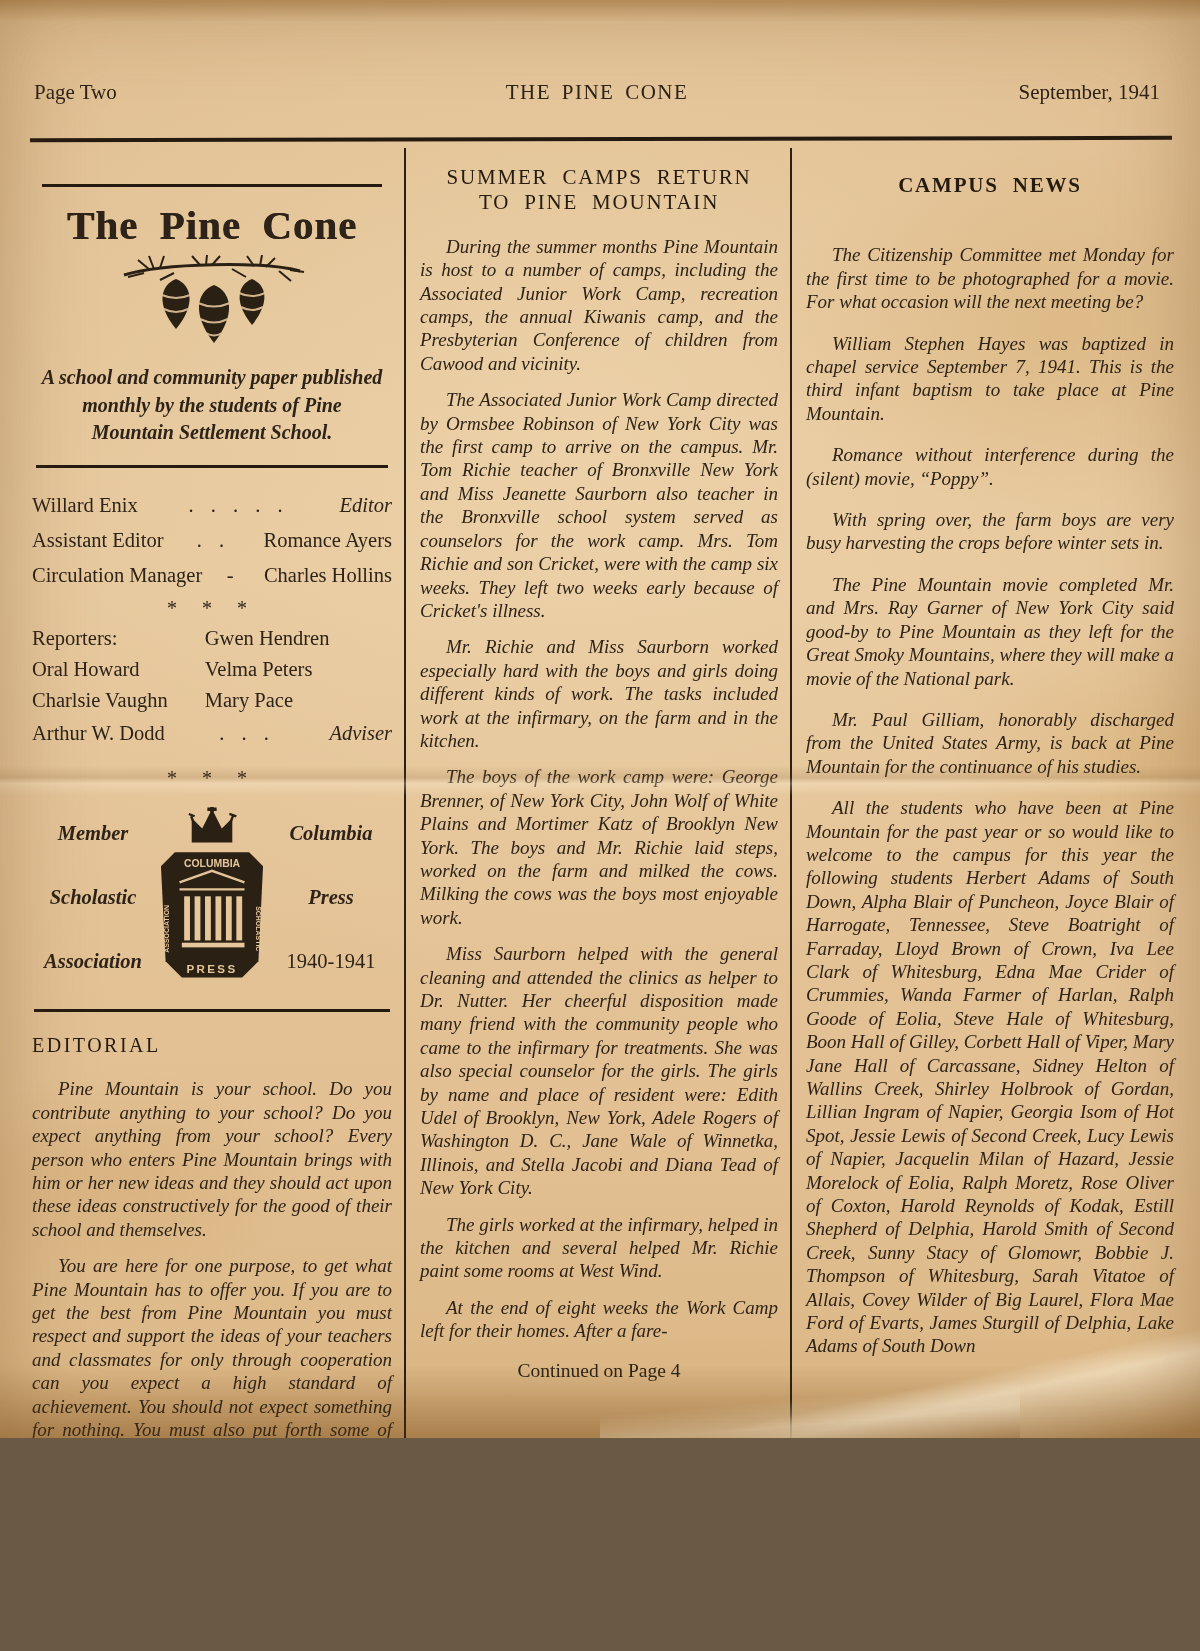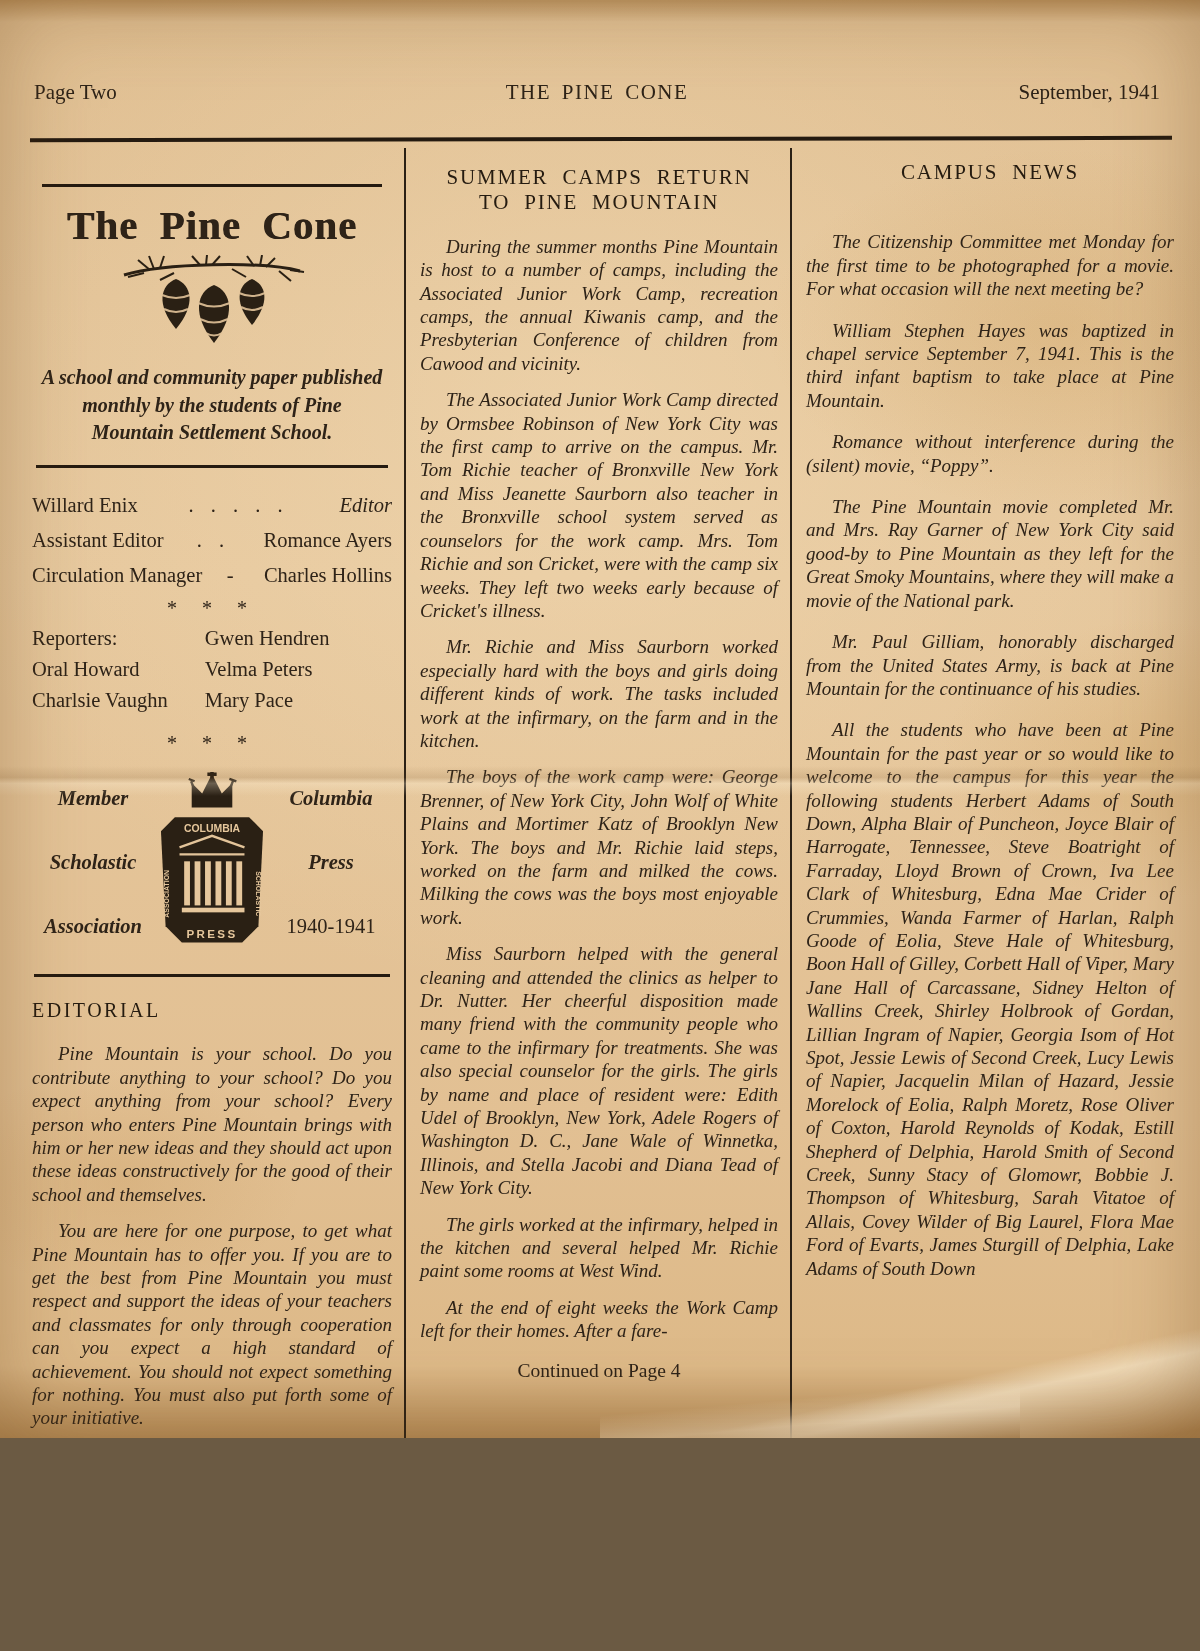--- a/index.html
+++ b/index.html
@@ -35,21 +35,21 @@
   .col2{left:420px;width:358px;}
   .col3{left:806px;width:368px;}
   .col3 p{margin-bottom:18px;}
   .vrule{position:absolute;width:2px;background:#2a2015;}
   .vrule1{left:404px;top:148px;height:1350px;}
   .vrule2{left:790px;top:148px;height:1312px;}
 
   .art-title{text-align:center;text-indent:0;font-size:21px;letter-spacing:1.8px;word-spacing:7px;color:#251b10;}
   .col2 .art-title{margin:16px 0 2px;}
   .col2 .art-title2{margin:2px 0 20px;}
-  .col3 .art-title{margin:11px 0 46px;}
+  .col3 .art-title{margin:24px 0 46px;font-weight:bold;}
 
   
   .mast-rule{height:3px;background:#241a10;margin:34px 10px 14px;}
   .mast-title{font-weight:bold;text-align:center;font-size:41px;line-height:48px;margin:2px 0 6px;
     letter-spacing:1px;word-spacing:10px;text-shadow:0.6px 0 0 #2e2318;}
   .pinecone{text-align:center;margin:0 0 8px;}
   .tagline{font-style:italic;font-weight:bold;font-size:20px;line-height:27.5px;text-align:center;text-indent:0;margin:0 8px 18px;}
   .tag-rule{height:3px;background:#241a10;margin:0 4px 20px;}
 
   .staff-row{display:flex;align-items:baseline;font-size:20.5px;line-height:35px;}
@@ -156,20 +156,25 @@
 
     <div class="rep-grid">
       <span>Reporters:</span>
       <span>Gwen Hendren</span>
       <span>Oral Howard</span>
       <span>Velma Peters</span>
       <span>Charlsie Vaughn</span>
       <span>Mary Pace</span>
     </div>
 
+    <div class="staff-row">
+      <span class="s-left">Arthur W. Dodd</span>
+      <span class="s-mid">. . .</span>
+      <span class="s-right italic">Adviser</span>
+    </div>
 
     <div class="stars" style="margin-top:14px;">* * *</div>
 
     <div class="member">
       <div class="m-left">
         <div>Member</div>
         <div>Scholastic</div>
         <div>Association</div>
       </div>
       <div>
@@ -228,20 +233,21 @@
     <p>The girls worked at the infirmary, helped in the kitchen and several helped Mr. Richie paint some rooms at West Wind.</p>
     <p style="margin-bottom:0;">At the end of eight weeks the Work Camp left for their homes. After a fare-</p>
     <div class="continued">Continued on Page 4</div>
   </div>
 
   <div class="col col3">
     <div class="art-title">CAMPUS NEWS</div>
     <p>The Citizenship Committee met Monday for the first time to be photographed for a movie. For what occasion will the next meeting be?</p>
     <p>William Stephen Hayes was baptized in chapel service September 7, 1941. This is the third infant baptism to take place at Pine Mountain.</p>
     <p>Romance without interference during the (silent) movie, “Poppy”.</p>
+    <p>With spring over, the farm boys are very busy harvesting the crops before winter sets in.</p>
     <p>The Pine Mountain movie completed Mr. and Mrs. Ray Garner of New York City said good-by to Pine Mountain as they left for the Great Smoky Mountains, where they will make a movie of the National park.</p>
     <p>Mr. Paul Gilliam, honorably discharged from the United States Army, is back at Pine Mountain for the continuance of his studies.</p>
     <p>All the students who have been at Pine Mountain for the past year or so would like to welcome to the campus for this year the following students Herbert Adams of South Down, Alpha Blair of Puncheon, Joyce Blair of Harrogate, Tennessee, Steve Boatright of Farraday, Lloyd Brown of Crown, Iva Lee Clark of Whitesburg, Edna Mae Crider of Crummies, Wanda Farmer of Harlan, Ralph Goode of Eolia, Steve Hale of Whitesburg, Boon Hall of Gilley, Corbett Hall of Viper, Mary Jane Hall of Carcassane, Sidney Helton of Wallins Creek, Shirley Holbrook of Gordan, Lillian Ingram of Napier, Georgia Isom of Hot Spot, Jessie Lewis of Second Creek, Lucy Lewis of Napier, Jacquelin Milan of Hazard, Jessie Morelock of Eolia, Ralph Moretz, Rose Oliver of Coxton, Harold Reynolds of Kodak, Estill Shepherd of Delphia, Harold Smith of Second Creek, Sunny Stacy of Glomowr, Bobbie J. Thompson of Whitesburg, Sarah Vitatoe of Allais, Covey Wilder of Big Laurel, Flora Mae Ford of Evarts, James Sturgill of Delphia, Lake Adams of South Down</p>
   </div>
 
   <div class="crease"></div>
   <div class="tear-br"></div>
   <div class="tear-bl"></div>
   <div class="watermark">PINE MOUNTAIN SETTLEMENT SCHOOL 2020</div>
   <div class="vignette"></div>

